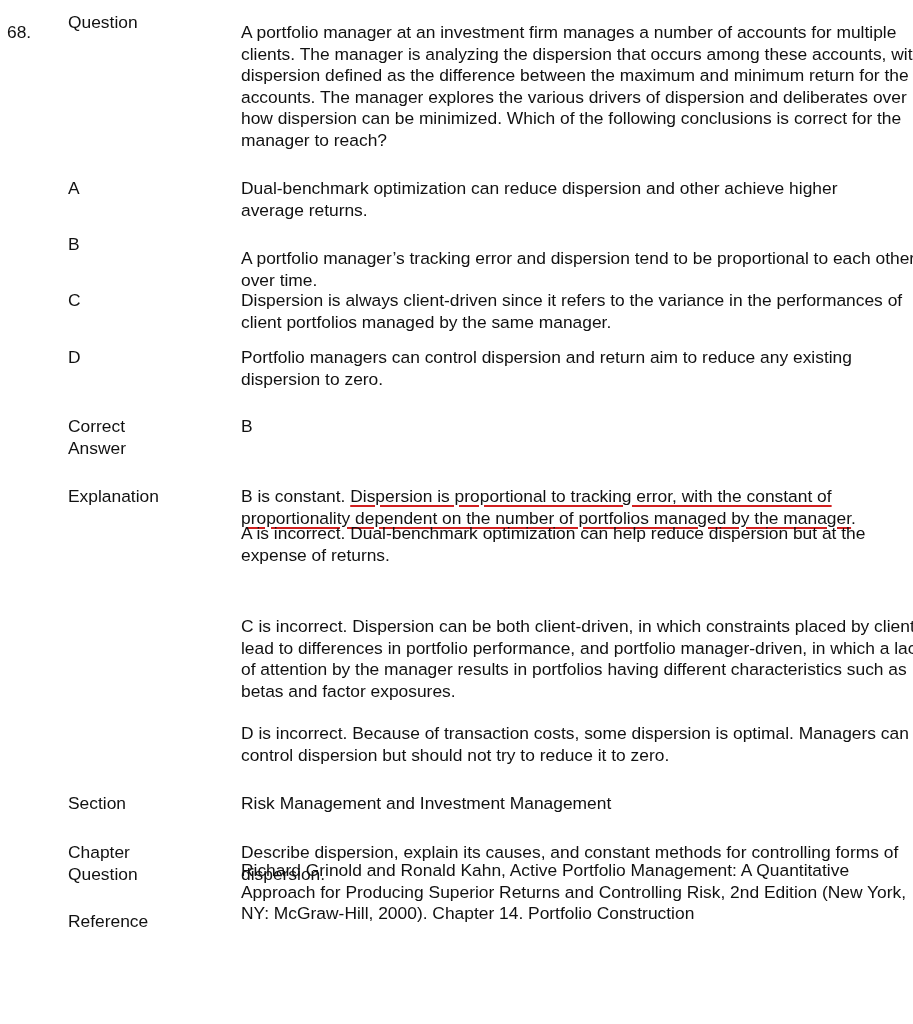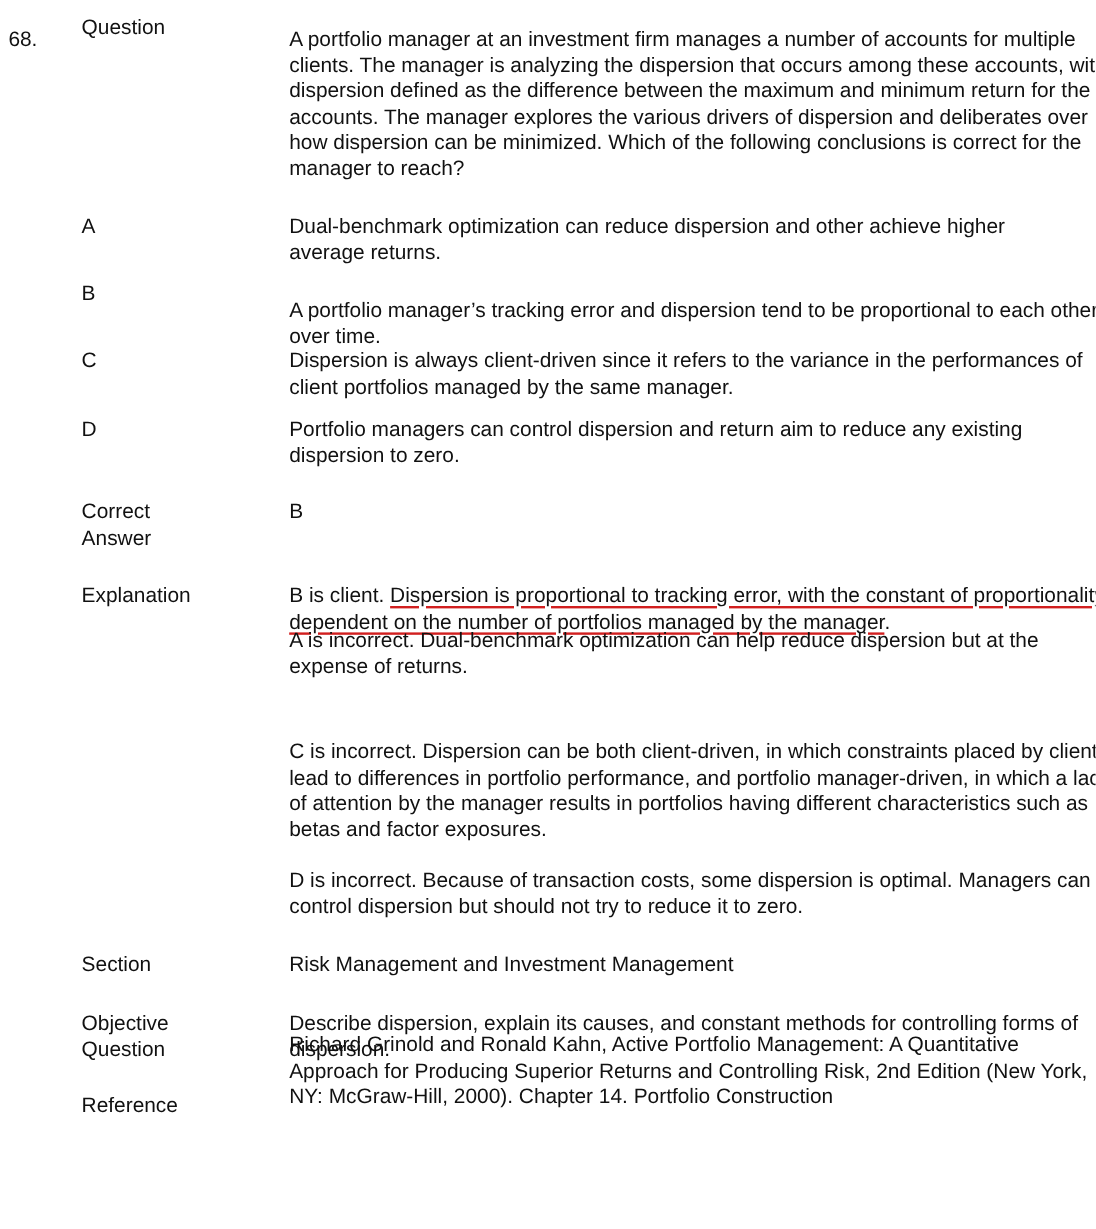--- a/index.html
+++ b/index.html
@@ -39,29 +39,29 @@
 <p class="abs content" style="top:347px; width:680px">Portfolio managers can control dispersion and return aim to reduce any existing dispersion to zero.</p>
 
 <div class="abs label" style="top:416px">
   <div>Correct</div>
   <div>Answer</div>
 </div>
 <div class="abs content" style="top:416px">B</div>
 
 <div class="abs label" style="top:486px">Explanation</div>
 <p class="abs content" style="top:486px; width:680px">
-  <span>B is client. </span><span class="underline-red" style="text-decoration-color: rgb(209, 31, 31);">Dispersion is proportional to tracking error, with the constant of proportionality dependent on the number of portfolios managed by the manager</span><span>.</span>
+  <span>B is constant. </span><span class="underline-red" style="text-decoration-color: rgb(209, 31, 31);">Dispersion is proportional to tracking error, with the constant of proportionality dependent on the number of portfolios managed by the manager</span><span>.</span>
 </p>
 <p class="abs content" style="top:523px; width:680px">A is incorrect. Dual-benchmark optimization can help reduce dispersion but at the expense of returns.</p>
 <p class="abs content" style="top:616px; width:695px">C is incorrect. Dispersion can be both client-driven, in which constraints placed by clients lead to differences in portfolio performance, and portfolio manager-driven, in which a lack of attention by the manager results in portfolios having different characteristics such as betas and factor exposures.</p>
 <p class="abs content" style="top:723px; width:690px">D is incorrect. Because of transaction costs, some dispersion is optimal. Managers can control dispersion but should not try to reduce it to zero.</p>
 
 <div class="abs label" style="top:793px">Section</div>
 <p class="abs content" style="top:793px">Risk Management and Investment Management</p>
 
 <div class="abs label" style="top:842px">
-  <div>Objective</div>
+  <div>Chapter</div>
   <div>Question</div>
 </div>
 <p class="abs content" style="top:842px; width:695px">Describe dispersion, explain its causes, and constant methods for controlling forms of dispersion.</p>
 
 <div class="abs label" style="top:911px">Reference</div>
 <p class="abs content" style="top:860px; width:680px">Richard Grinold and Ronald Kahn, Active Portfolio Management: A Quantitative Approach for Producing Superior Returns and Controlling Risk, 2nd Edition (New York, NY: McGraw-Hill, 2000). Chapter 14. Portfolio Construction</p>
 
 </body></html>

